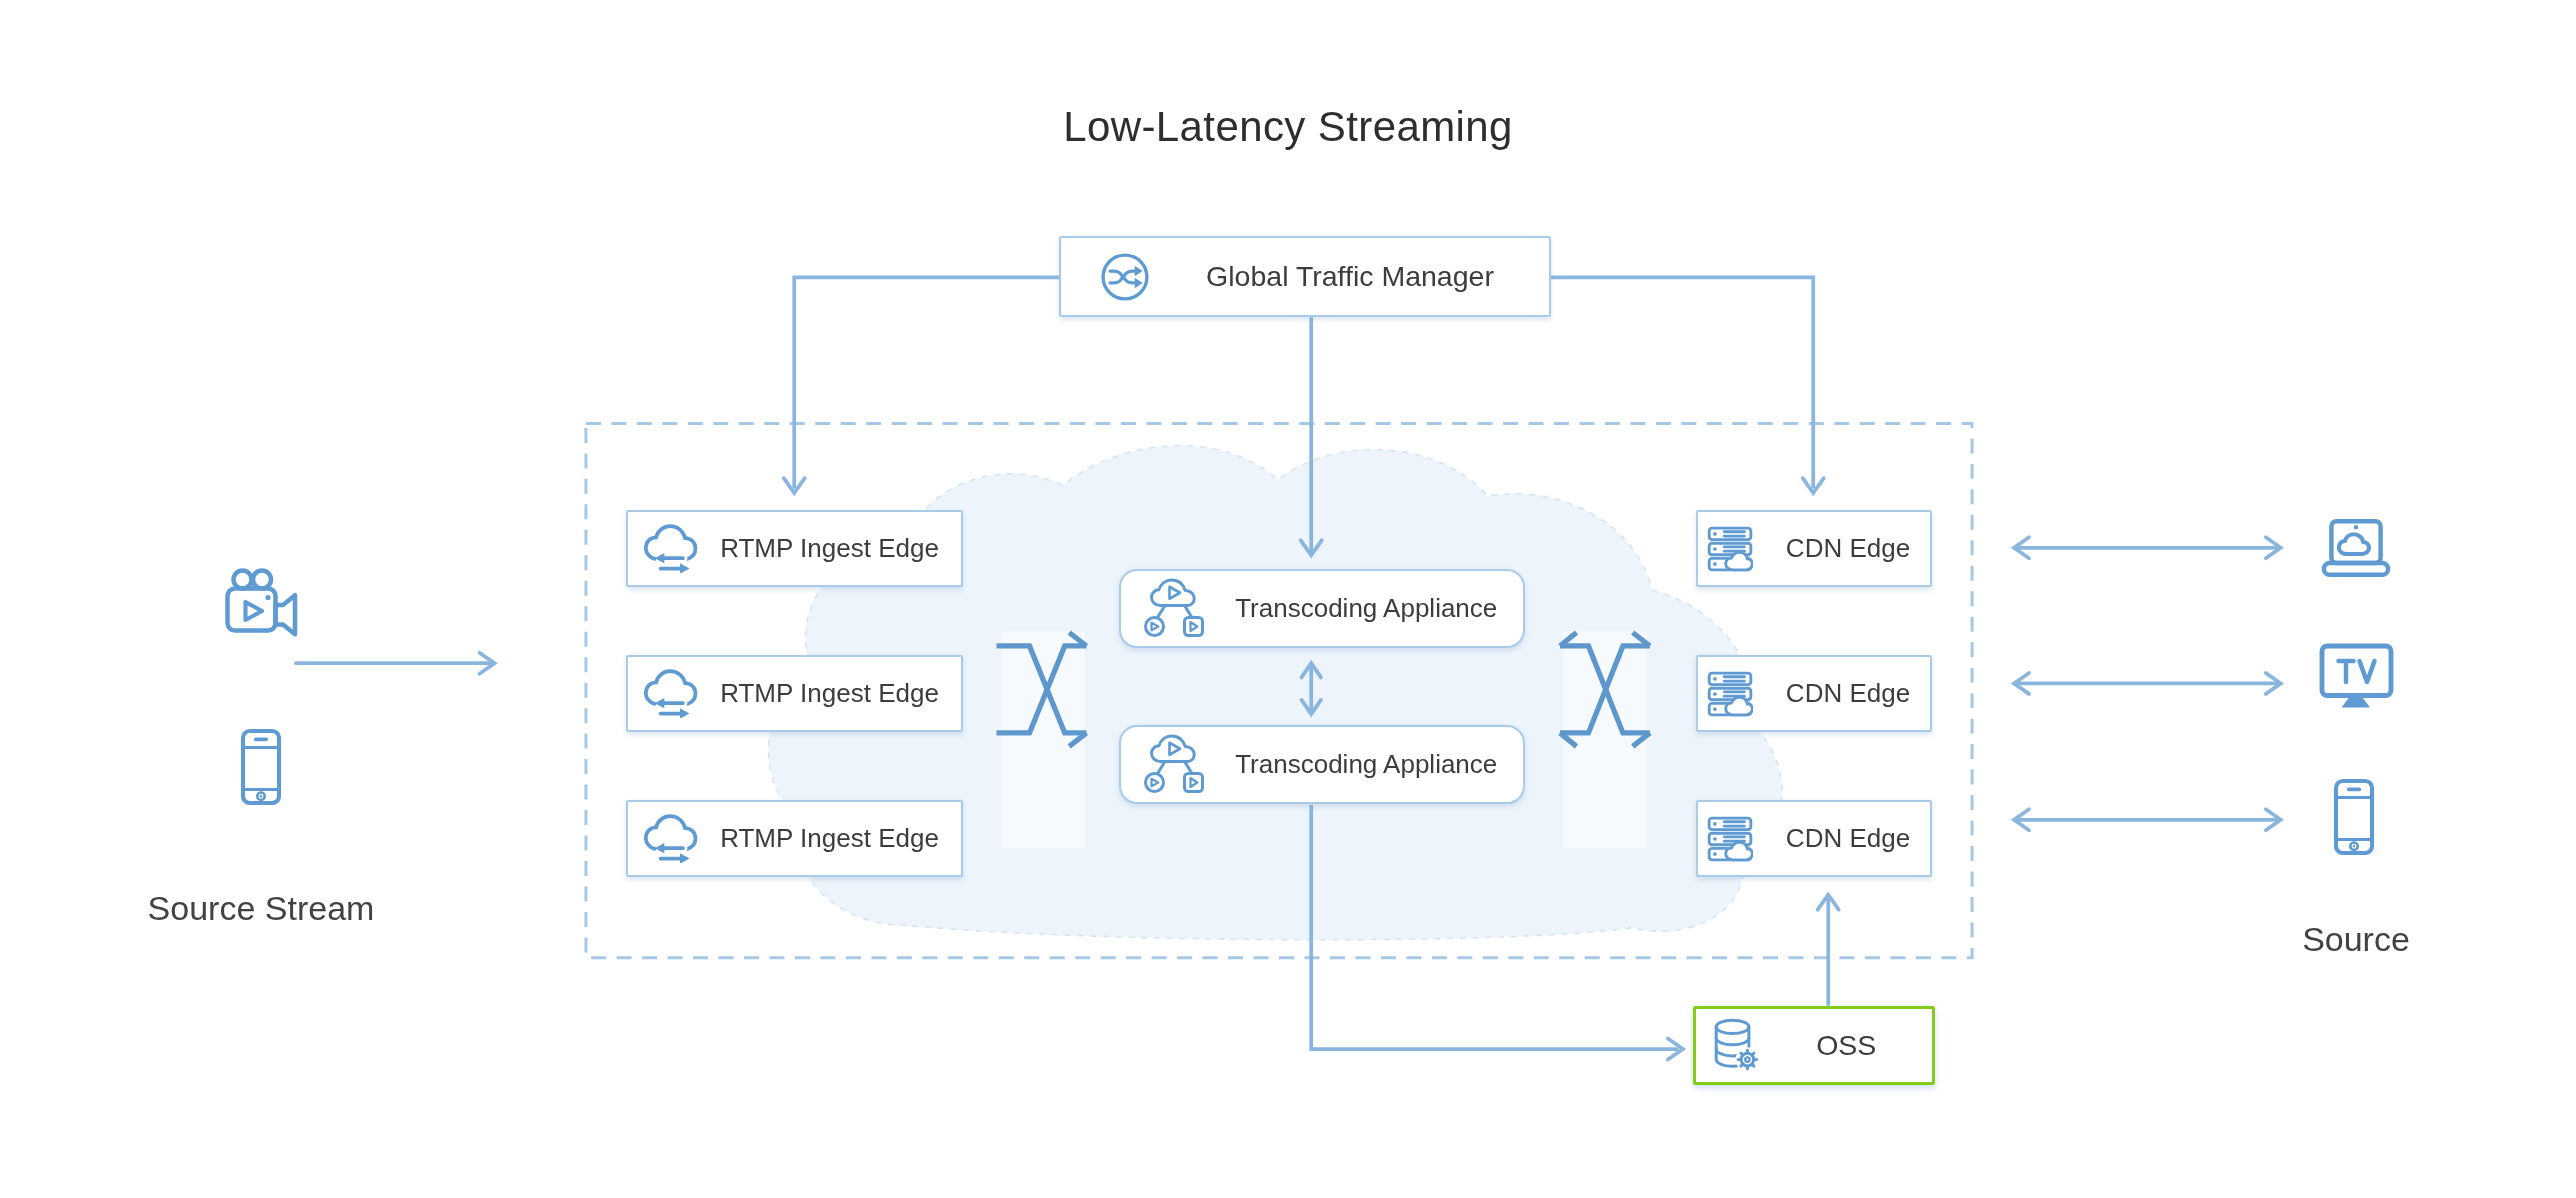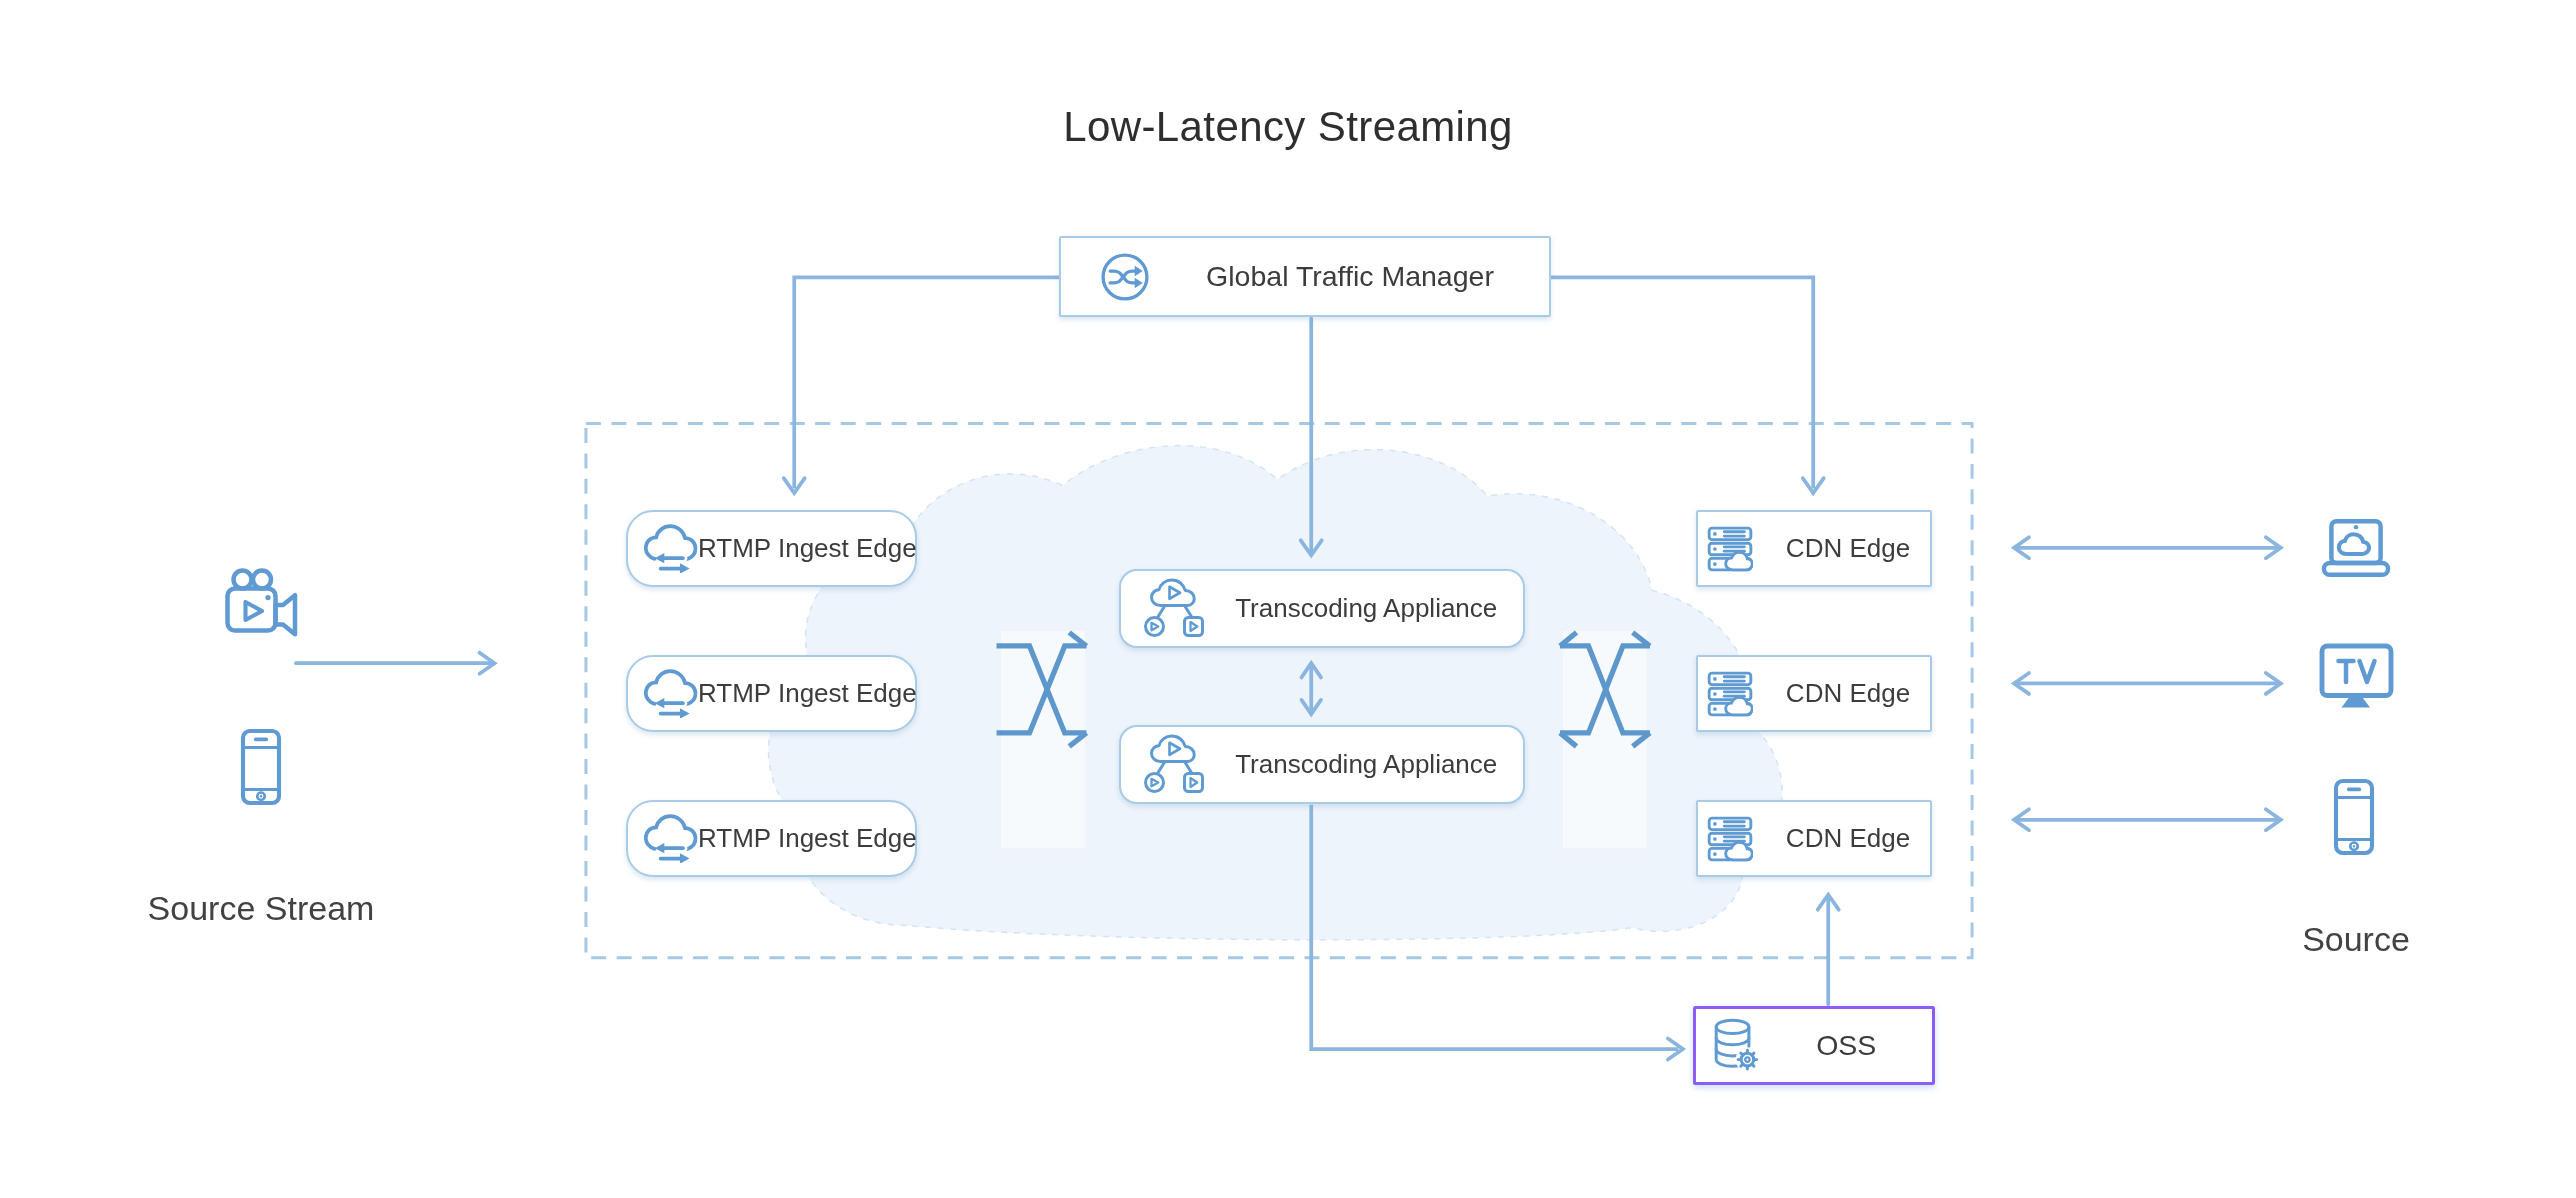--- a/index.html
+++ b/index.html
@@ -16,27 +16,27 @@
     position:absolute;background:#fff;border:2.2px solid #a9cbe8;border-radius:2.2px;
     display:flex;align-items:center;box-sizing:border-box;
     box-shadow:0 2.2px 5.2px rgba(130,170,210,0.28);
   }
   .node .label{
     flex:1;text-align:center;color:#3c3c3c;font-size:26px;white-space:nowrap;
   }
   .node .ico{flex:0 0 auto;display:flex;align-items:center;justify-content:center;}
   .gtm{left:1059px;top:236px;width:492px;height:81px;padding-left:38px;}
   .gtm .label{font-size:28.5px;}
-  .rtmp{left:626px;width:291px;height:77px;padding-left:16px;border-radius:27px;}
+  .rtmp{left:626px;width:337px;height:77px;padding-left:16px;}
   .r1{top:510px}.r2{top:655px}.r3{top:800px}
   .tc{left:1119px;width:406px;height:79px;padding-left:16.5px;border-radius:18px;}
   .t1{top:569px}.t2{top:725px}
   .cdn{left:1696px;width:236px;height:77px;padding-left:9px;gap:13px;}
   .oss{left:1693px;top:1006px;width:242px;height:79px;padding-left:16.5px;
-       border:3px solid #8b5cf6;box-shadow:0 2.2px 6px rgba(110,160,210,0.35);}
+       border:3px solid #84cc16;box-shadow:0 2.2px 6px rgba(110,160,210,0.35);}
   .oss .label{font-size:28.5px;}
   .side-label{
     position:absolute;width:300px;text-align:center;font-size:34px;color:#424242;
   }
   .src-label{left:111px;top:889px;}
   .cli-label{left:2206px;top:920px;}
   .dev{position:absolute;}
 </style>
 </head>
 <body>

